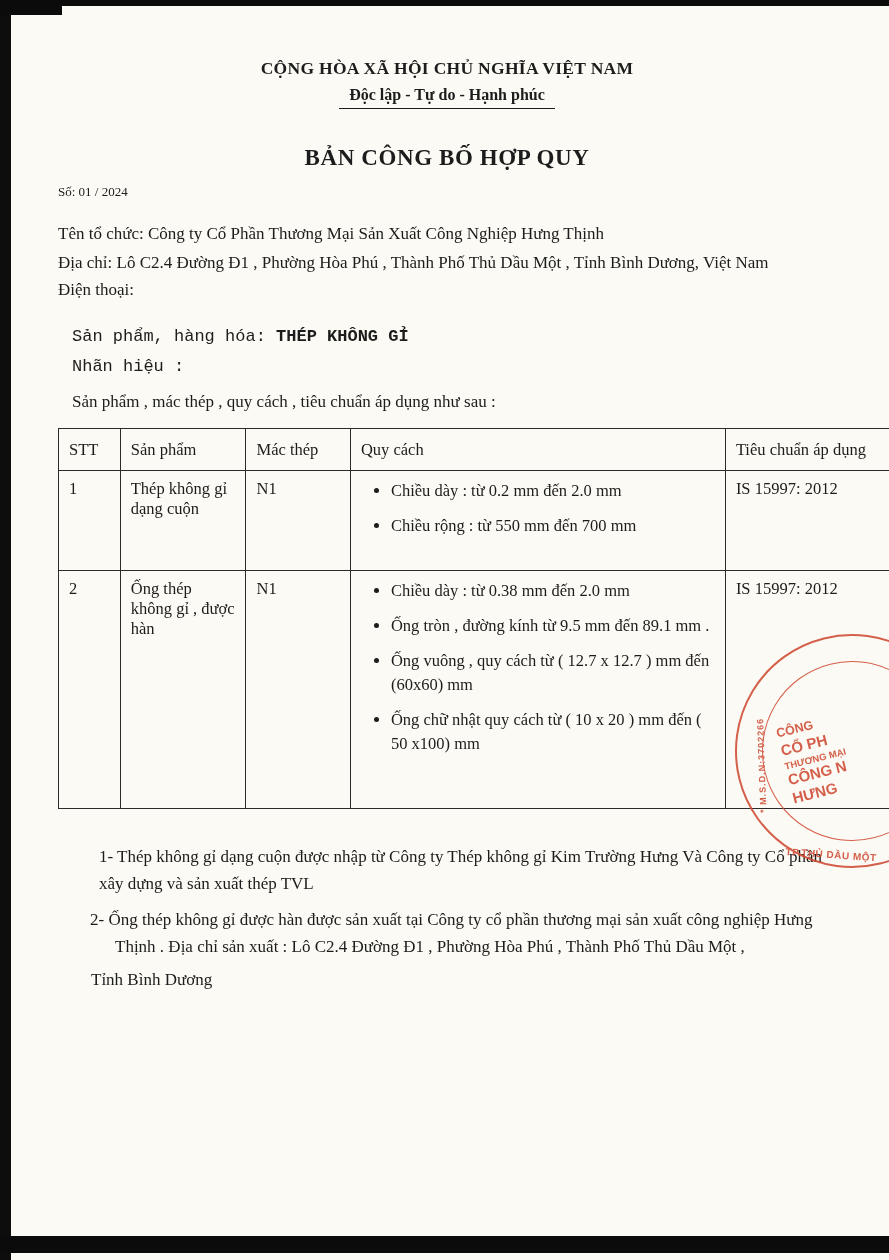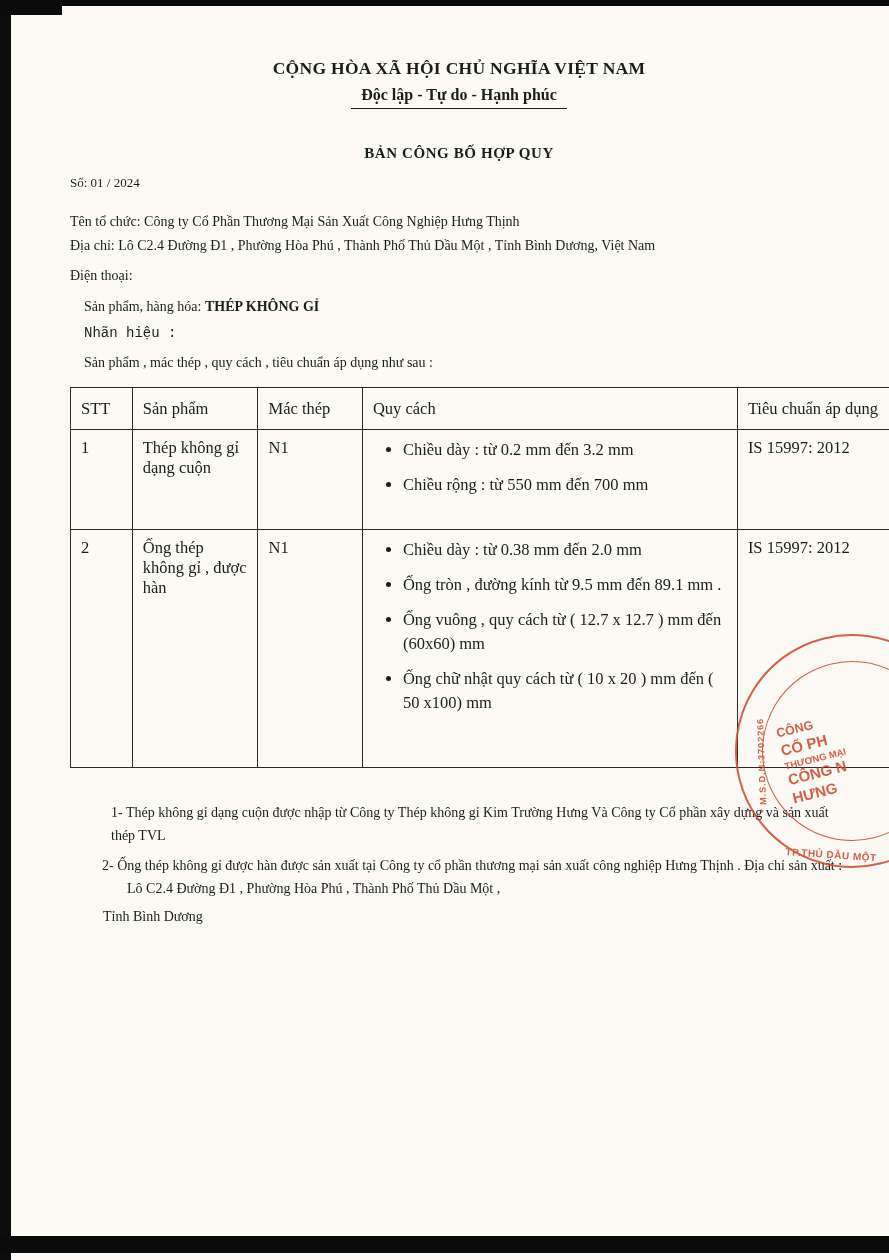--- a/index.html
+++ b/index.html
@@ -13,34 +13,34 @@
     overflow: hidden;
     font-family: "Liberation Serif", serif;
     color: #1c1c1c;
   }
   
   .edge-top    { position:absolute; top:0; left:0; width:100%; height:6px; background:#0b0b0b; }
   .edge-top-blob{ position:absolute; top:0; left:0; width:62px; height:15px; background:#0b0b0b; }
   .edge-left   { position:absolute; top:0; left:0; width:11px; height:100%; background:#0d0d0d; }
   .edge-bottom { position:absolute; left:0; bottom:7px; width:100%; height:17px; background:#0b0b0b; }
 
-  .doc { position:absolute; left:70px; top:58px; width:778px; }
+  .doc { position:absolute; left:58px; top:58px; width:778px; }
 
   .nat-title { text-align:center; font-weight:bold; font-size:17.5px; letter-spacing:0.3px; }
   .motto { text-align:center; margin-top:7px; font-weight:bold; font-size:16px; }
   .motto span { display:inline-block; border-bottom:1.6px solid #1c1c1c; padding:0 10px 4px 10px;text-align:center; }
 
-  .doc-title { text-align:center; font-weight:bold; font-size:15px; margin-top:36px; letter-spacing:0.6px; }
+  .doc-title { text-align:center; font-weight:bold; font-size:23px; margin-top:36px; letter-spacing:0.6px; }
   .doc-number { text-align:left; font-size:13px; margin-top:13px; }
 
-  .para { font-size:14px; line-height:1.6; margin:0; }
+  .para { font-size:17px; line-height:1.6; margin:0; }
   .p-org   { margin-top:20px; }
   .p-addr  { margin-top:2px; }
-  .p-phone { margin-top:7px; }
-  .p-prod  { margin-top:9px; padding-left:14px; }
+  .p-phone { margin-top:0; }
+  .p-prod  { margin-top:19px; padding-left:14px;font-family:Liberation Mono, monospace; }
   .p-brand { margin-top:3px; padding-left:14px;font-family:Liberation Mono, monospace; }
   .p-intro { margin-top:8px; padding-left:14px; }
   .bold { font-weight:bold; }
 
   table.ptable {
     margin-top:13px;
     border-collapse:collapse;
     width:870px;
     font-size:16.5px;
   }
@@ -148,21 +148,21 @@
           <th>Tiêu chuẩn áp dụng</th>
         </tr>
       </thead>
       <tbody>
         <tr class="r1">
           <td class="c-center">1</td>
           <td class="cell-justify">Thép không gỉ dạng cuộn</td>
           <td class="c-center">N1</td>
           <td>
             <ul class="specs">
-              <li>Chiều dày : từ 0.2 mm đến 3.2 mm</li>
+              <li>Chiều dày : từ 0.2 mm đến 2.0 mm</li>
               <li>Chiều rộng : từ 550 mm đến 700 mm</li>
             </ul>
           </td>
           <td>IS 15997: 2012</td>
         </tr>
         <tr class="r2">
           <td class="c-center">2</td>
           <td class="cell-justify">Ống thép không gỉ , được hàn</td>
           <td class="c-center">N1</td>
           <td>

